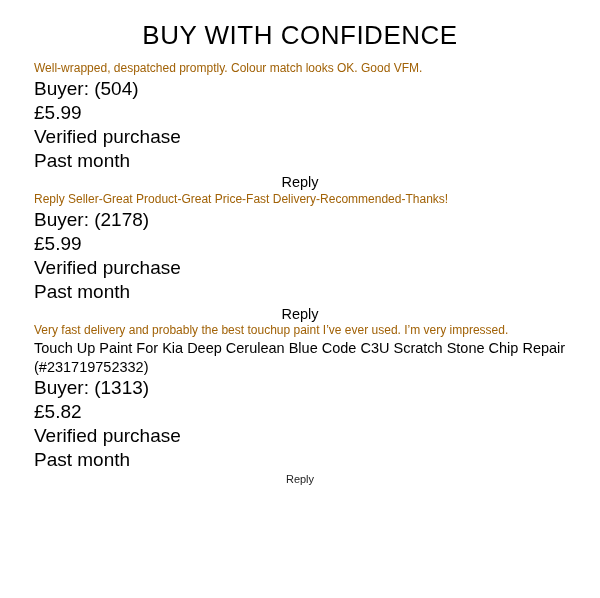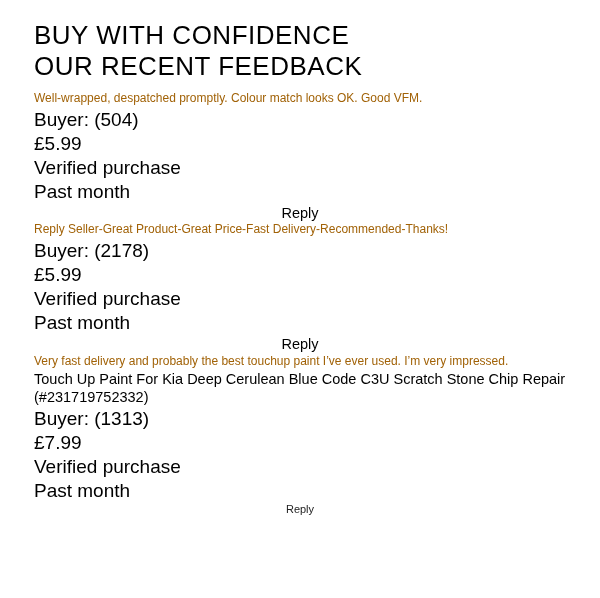--- a/index.html
+++ b/index.html
@@ -15,21 +15,21 @@
     overflow: hidden;
   }
   .page {
     width: 600px;
     height: 598px;
     position: relative;
     box-sizing: border-box;
     padding: 14px 34px 0 34px;
   }
   .header {
-    text-align: left;
+    text-align: center;
     margin-top: 6px;
     margin-bottom: 10px;
   }
   .header-line {
     font-size: 26px;
     letter-spacing: 0.5px;
     line-height: 1.18;
     font-weight: normal;
     color: #000;
   }
@@ -66,21 +66,20 @@
     color: #222;
   }
 </style>
 </head>
 <body>
 
 <div class="page">
 
   <div class="header">
     <div class="header-line">BUY WITH CONFIDENCE</div>
-    <div class="header-line">OUR RECENT FEEDBACK</div>
   </div>
 
   <div class="feedback-list">
 
     <div class="feedback-item">
       <div class="fb-comment">Well-wrapped, despatched promptly. Colour match looks OK. Good VFM.</div>
       <div class="fb-line">Buyer: (504)</div>
       <div class="fb-line">£5.99</div>
       <div class="fb-line">Verified purchase</div>
       <div class="fb-line">Past month</div>
@@ -93,20 +92,20 @@
       <div class="fb-line">£5.99</div>
       <div class="fb-line">Verified purchase</div>
       <div class="fb-line">Past month</div>
       <div class="fb-reply">Reply</div>
     </div>
 
     <div class="feedback-item">
       <div class="fb-comment">Very fast delivery and probably the best touchup paint I’ve ever used. I’m very impressed.</div>
       <div class="fb-title">Touch Up Paint For Kia Deep Cerulean Blue Code C3U Scratch Stone Chip Repair (#231719752332)</div>
       <div class="fb-line">Buyer: (1313)</div>
-      <div class="fb-line">£7.99</div>
+      <div class="fb-line">£5.82</div>
       <div class="fb-line">Verified purchase</div>
       <div class="fb-line">Past month</div>
       <div class="fb-reply small">Reply</div>
     </div>
 
   </div>
 </div>
 
 </body></html>

